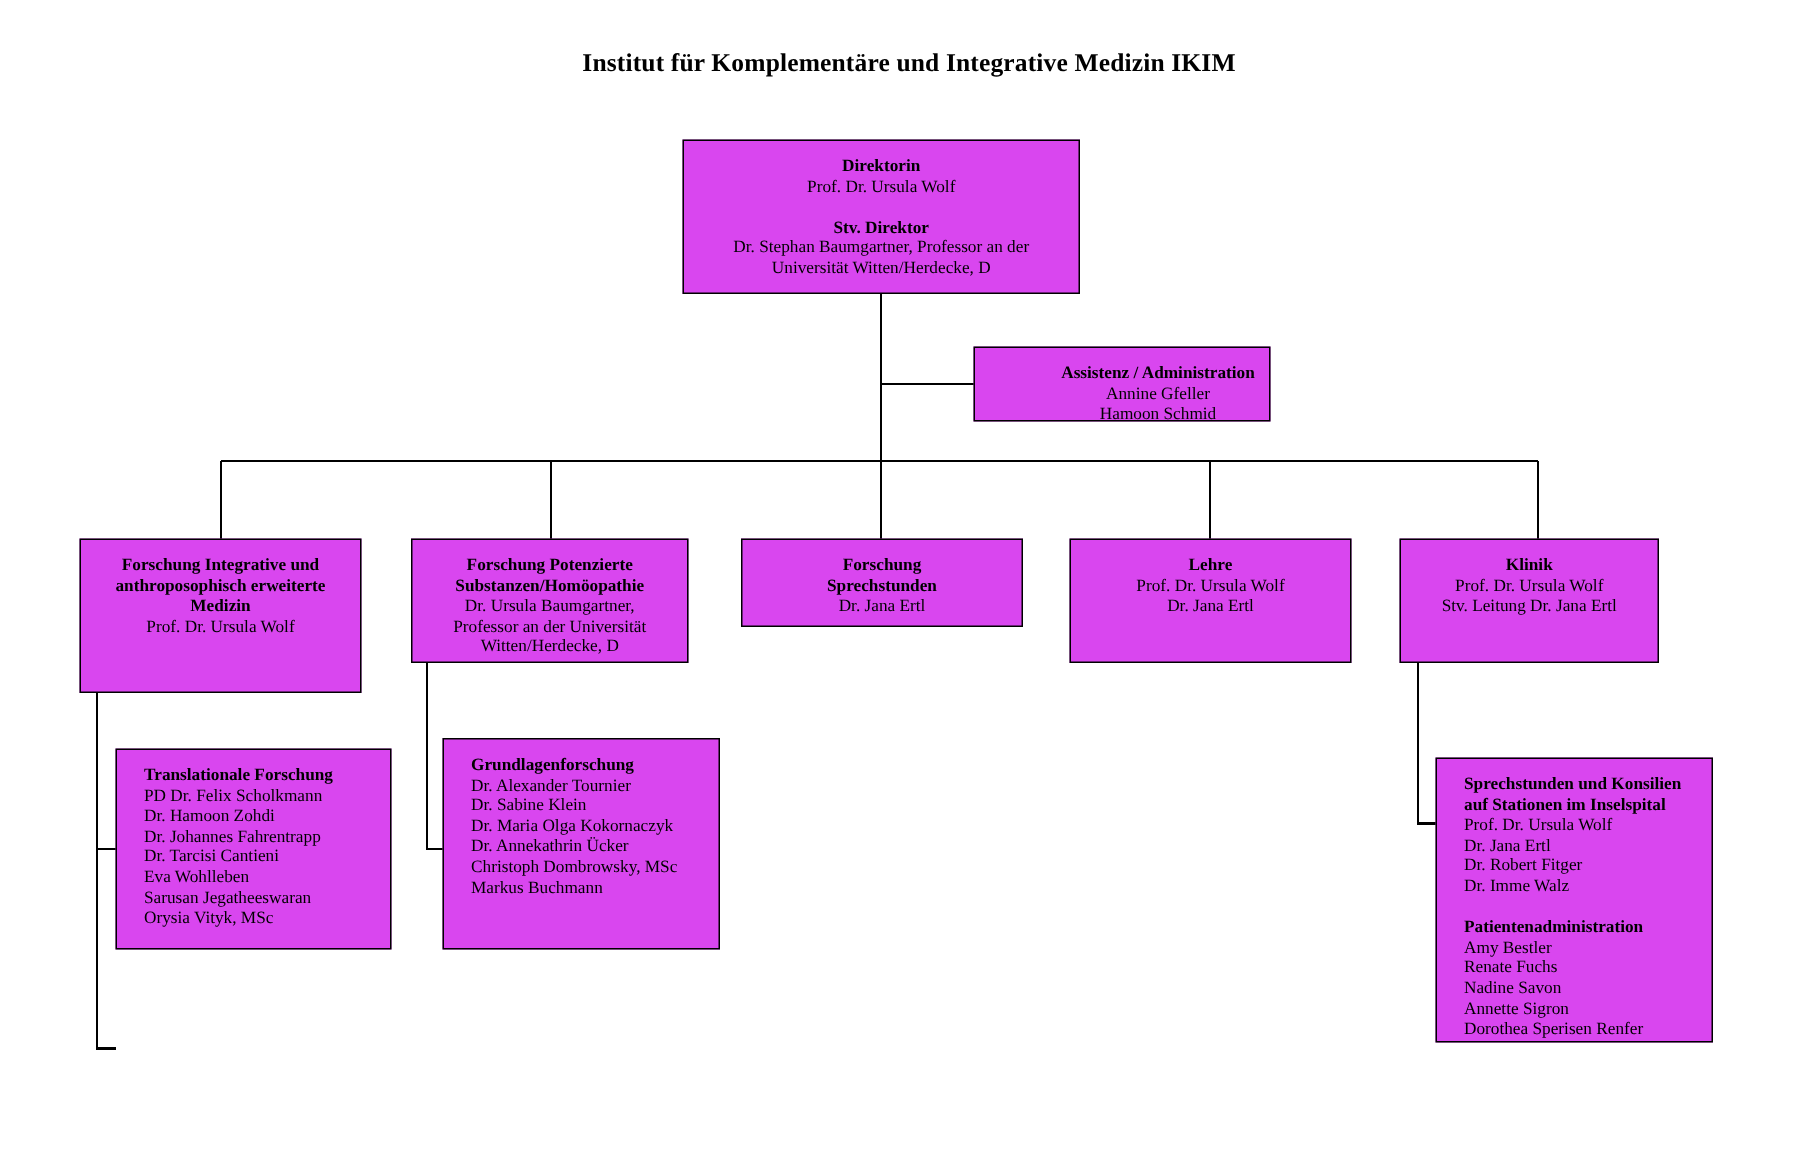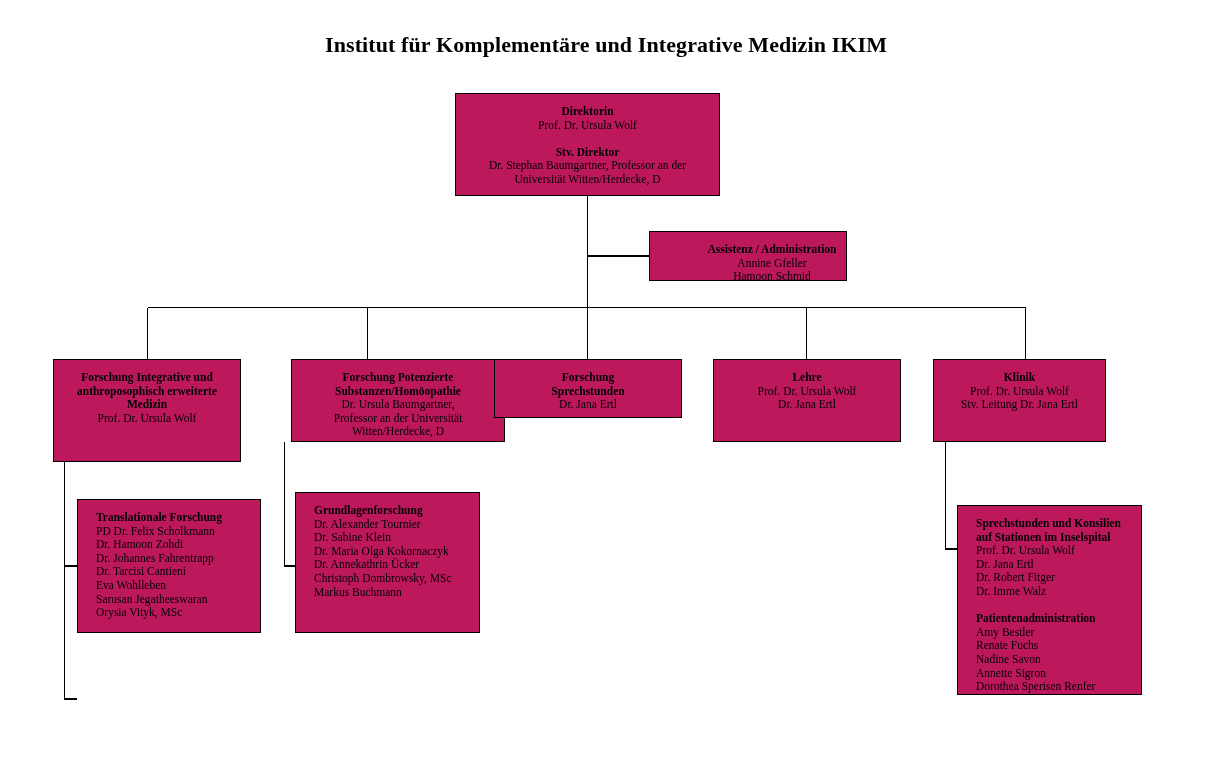--- a/index.html
+++ b/index.html
@@ -23,28 +23,28 @@
     width: 1212px;
     height: 772px;
     pointer-events: none;
   }
   #chart-title {
     position: absolute;
     left: 0;
     top: 32px;
     width: 1212px;
     text-align: center;
-    font-size: 22px;
+    font-size: 17px;
     font-weight: bold;
     letter-spacing: 0.1px;
   }
   .node {
     position: absolute;
     border: 1px solid #000000;
-    background: #be185d;
+    background: #d946ef;
     box-sizing: border-box;
     font-size: 11.5px;
     line-height: 13.6px;
   }
   .node .inner {
     padding: 0;
   }
   .node.centered .inner {
     text-align: center;
   }
@@ -112,21 +112,21 @@
 
   <div class="node centered pad-top" style="left:53px; top:359px; width:188px; height:103px;">
     <div class="inner">
         <div class="line b">Forschung Integrative und</div>
         <div class="line b">anthroposophisch erweiterte</div>
         <div class="line b">Medizin</div>
         <div class="line">Prof. Dr. Ursula Wolf</div>
       </div>
   </div>
 
-  <div class="node centered pad-top" style="left:291px; top:359px; width:214px; height:83px;">
+  <div class="node centered pad-top" style="left:274px; top:359px; width:185px; height:83px;">
     <div class="inner">
         <div class="line b">Forschung Potenzierte</div>
         <div class="line b">Substanzen/Homöopathie</div>
         <div class="line">Dr. Ursula Baumgartner,</div>
         <div class="line">Professor an der Universität</div>
         <div class="line">Witten/Herdecke, D</div>
       </div>
   </div>
 
   <div class="node centered pad-top" style="left:494px; top:359px; width:188px; height:59px;">

